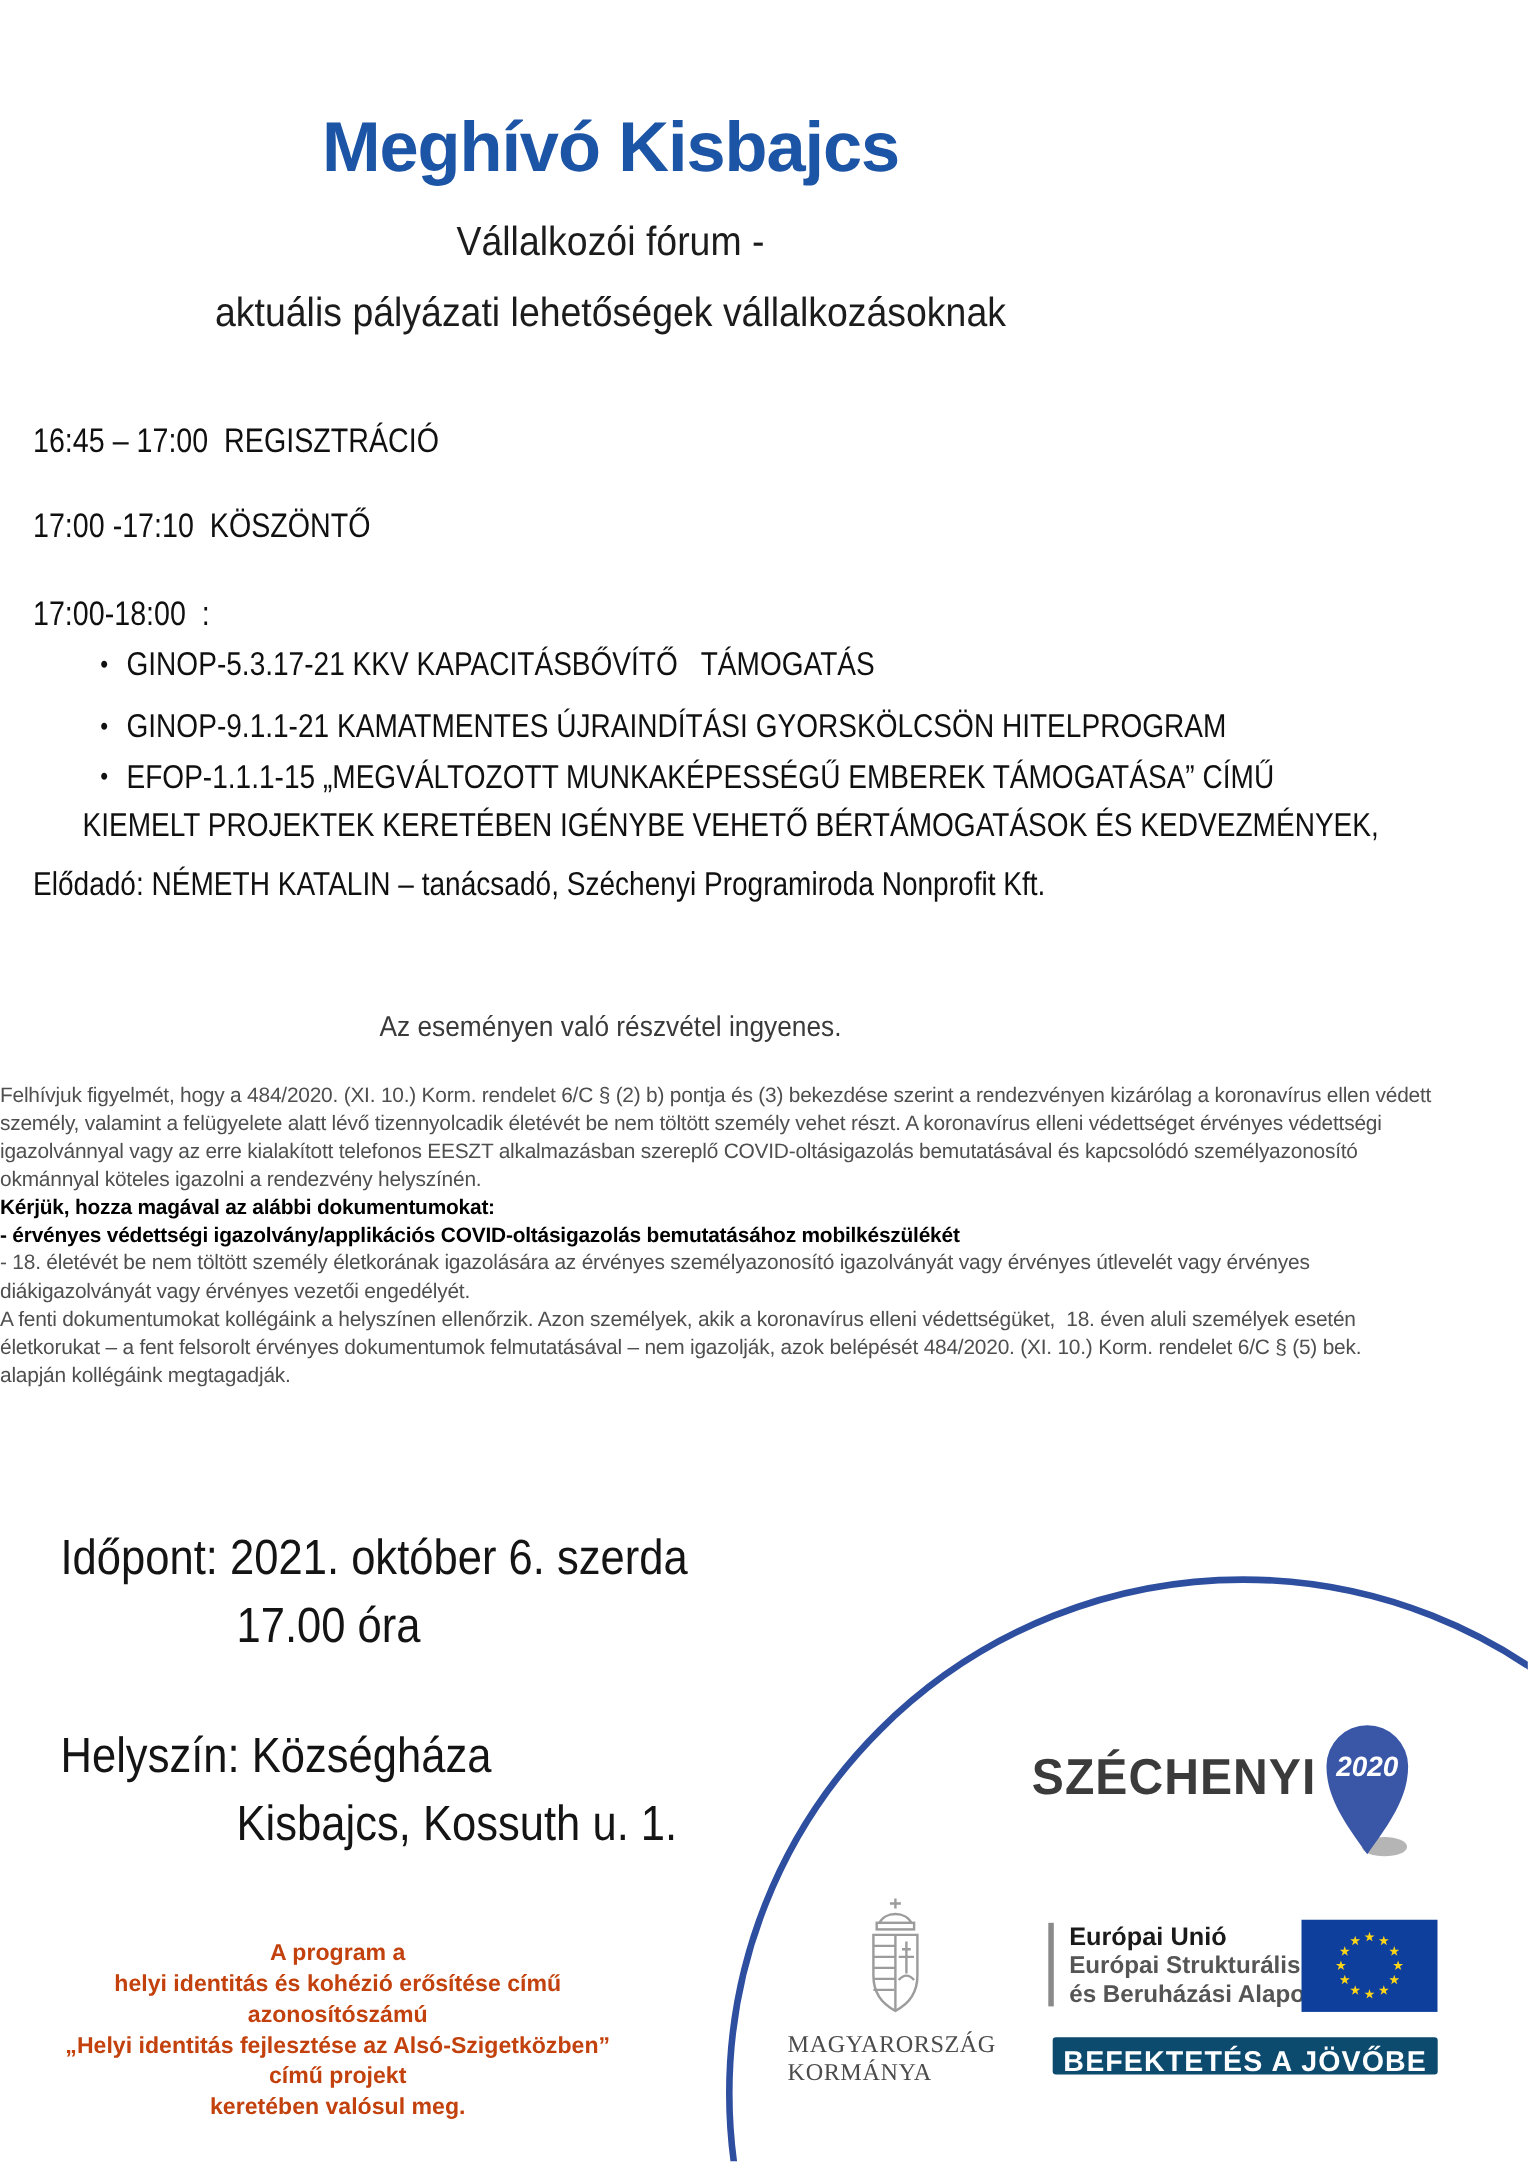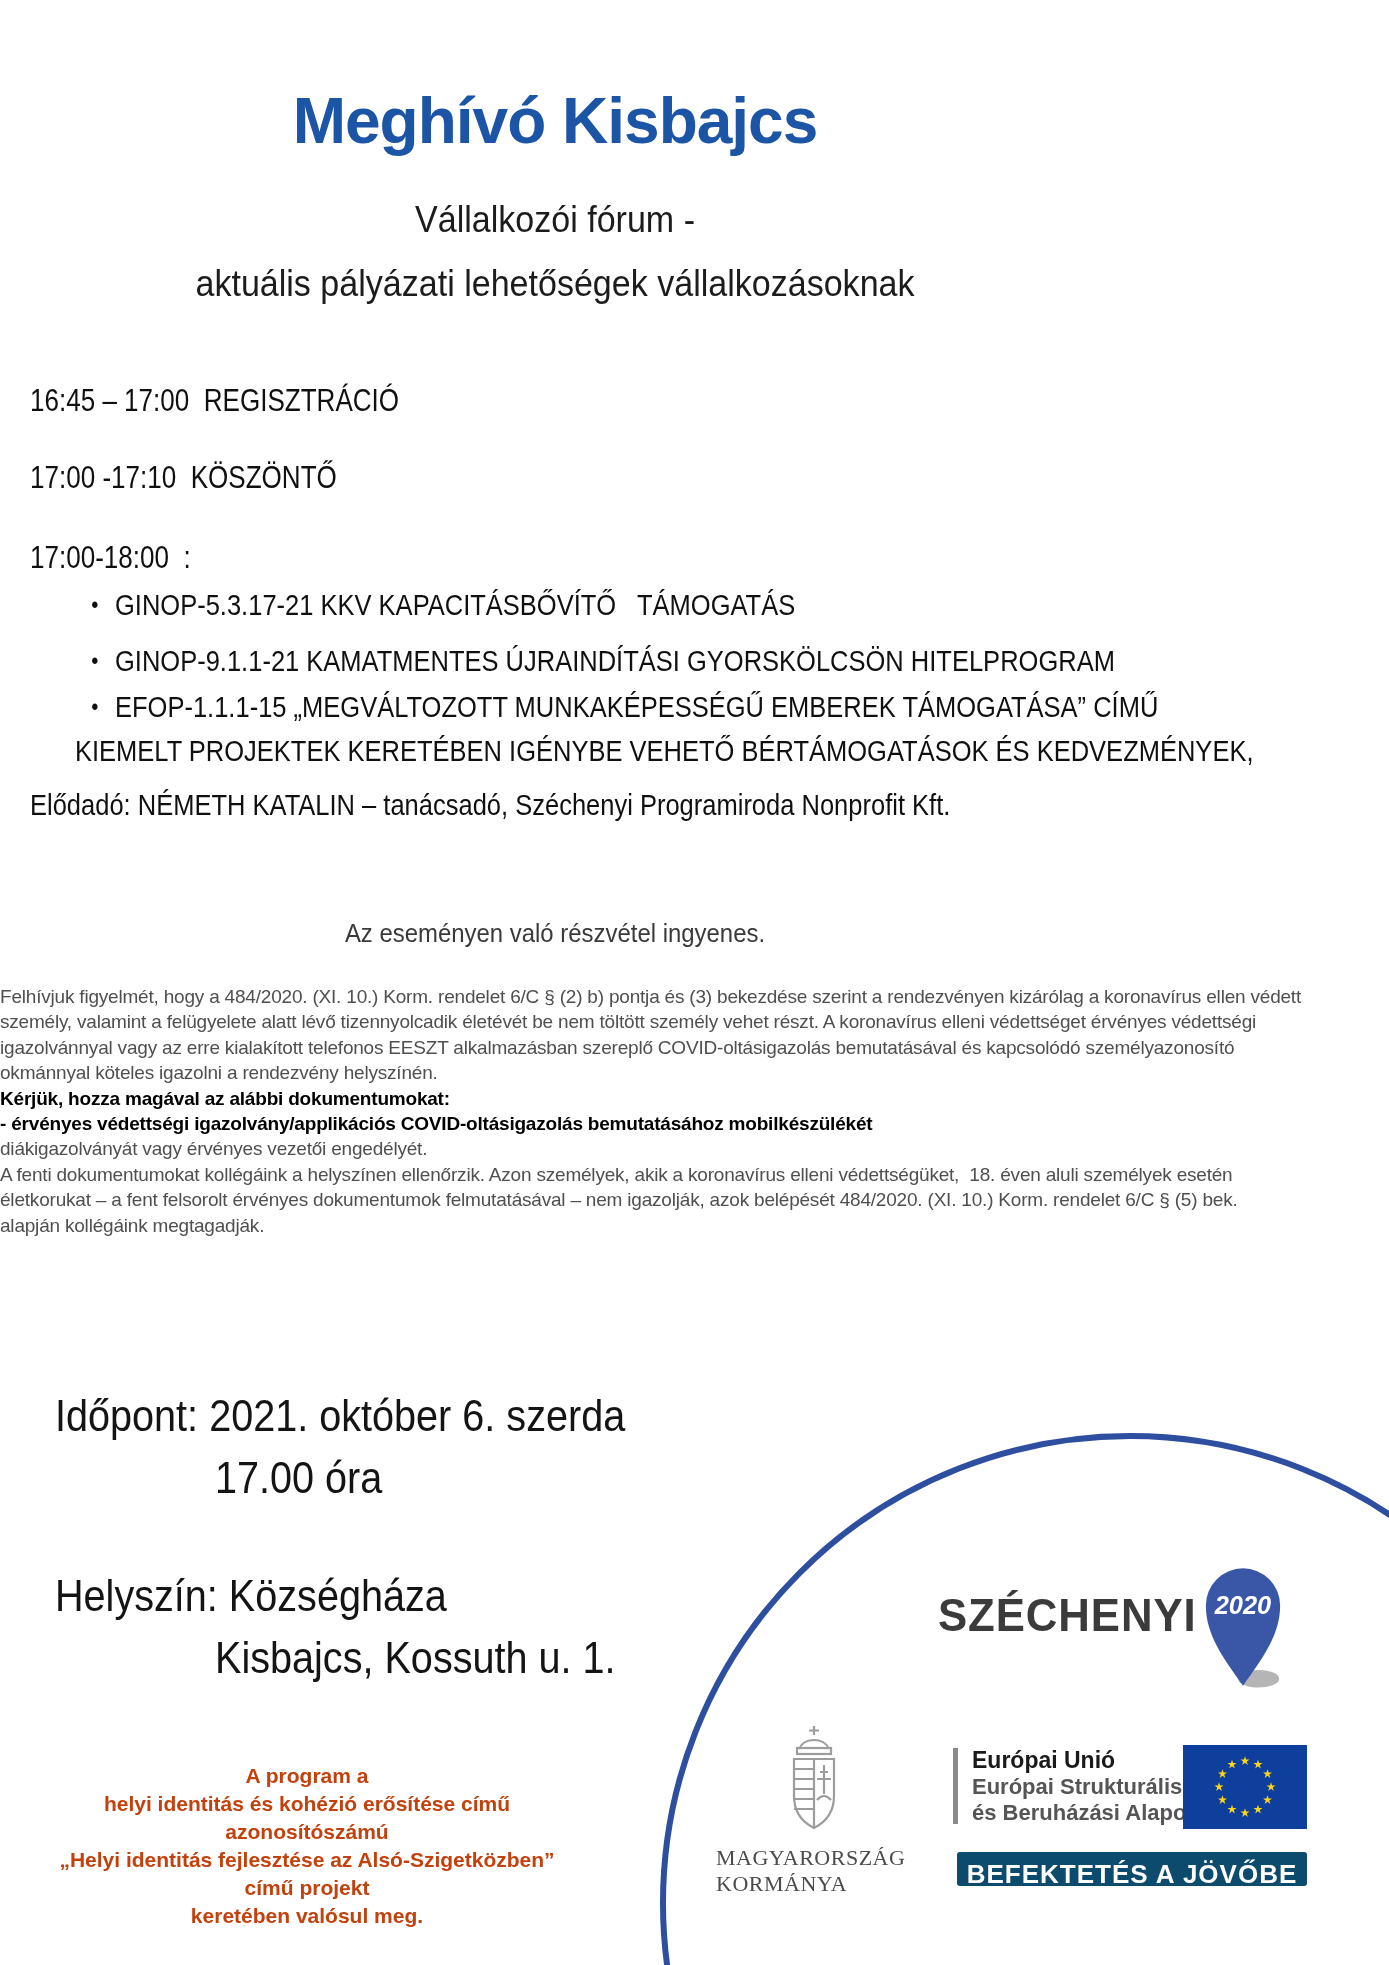--- a/index.html
+++ b/index.html
@@ -4,21 +4,21 @@
 <style>
   html,body{margin:0;padding:0;background:#fff;}
   .page{position:relative;width:1389px;height:1965px;background:#ffffff;overflow:hidden;
         font-family:"Liberation Sans",sans-serif;color:#141414;}
 
   
   .arc{position:absolute;left:660px;top:1433px;width:940px;height:940px;
        border:6px solid #2e4e9f;border-radius:50%;box-sizing:border-box;}
 
   
-  .title{position:absolute;left:0;top:84px;width:1110px;margin:0;text-align:center;
+  .title{position:absolute;left:0;top:96px;width:1110px;margin:0;text-align:center;
          font-size:64px;font-weight:bold;color:#1d55a6;letter-spacing:-1px;}
   .subtitle{position:absolute;left:0;top:188px;width:1110px;text-align:center;
             font-size:37px;line-height:64px;color:#1c1c1c;
             transform:scaleX(.92);transform-origin:50% 0;}
 
   
   .line{position:absolute;white-space:pre;}
   .sched{left:30px;font-size:31px;color:#101010;transform:scaleX(.84);transform-origin:0 0;}
   .s1{top:383px}.s2{top:460px}.s3{top:540px}
   .bullet{position:absolute;left:115px;font-size:30px;color:#101010;white-space:pre;
@@ -98,20 +98,21 @@
 
   <div class="free-note">Az eseményen való részvétel ingyenes.</div>
 
   <div class="notice">
     <div>Felhívjuk figyelmét, hogy a 484/2020. (XI. 10.) Korm. rendelet 6/C § (2) b) pontja és (3) bekezdése szerint a rendezvényen kizárólag a koronavírus ellen védett</div>
     <div>személy, valamint a felügyelete alatt lévő tizennyolcadik életévét be nem töltött személy vehet részt. A koronavírus elleni védettséget érvényes védettségi</div>
     <div>igazolvánnyal vagy az erre kialakított telefonos EESZT alkalmazásban szereplő COVID-oltásigazolás bemutatásával és kapcsolódó személyazonosító</div>
     <div>okmánnyal köteles igazolni a rendezvény helyszínén.</div>
     <div class="b">Kérjük, hozza magával az alábbi dokumentumokat:</div>
     <div class="b">- érvényes védettségi igazolvány/applikációs COVID-oltásigazolás bemutatásához mobilkészülékét</div>
+    <div>- 18. életévét be nem töltött személy életkorának igazolására az érvényes személyazonosító igazolványát vagy érvényes útlevelét vagy érvényes</div>
     <div>diákigazolványát vagy érvényes vezetői engedélyét.</div>
     <div>A fenti dokumentumokat kollégáink a helyszínen ellenőrzik. Azon személyek, akik a koronavírus elleni védettségüket,  18. éven aluli személyek esetén</div>
     <div>életkorukat – a fent felsorolt érvényes dokumentumok felmutatásával – nem igazolják, azok belépését 484/2020. (XI. 10.) Korm. rendelet 6/C § (5) bek.</div>
     <div>alapján kollégáink megtagadják.</div>
   </div>
 
   <div class="big date-line">Időpont: 2021. október 6. szerda</div>
   <div class="big time-line">17.00 óra</div>
   <div class="big venue1">Helyszín: Községháza</div>
   <div class="big venue2">Kisbajcs, Kossuth u. 1.</div>

